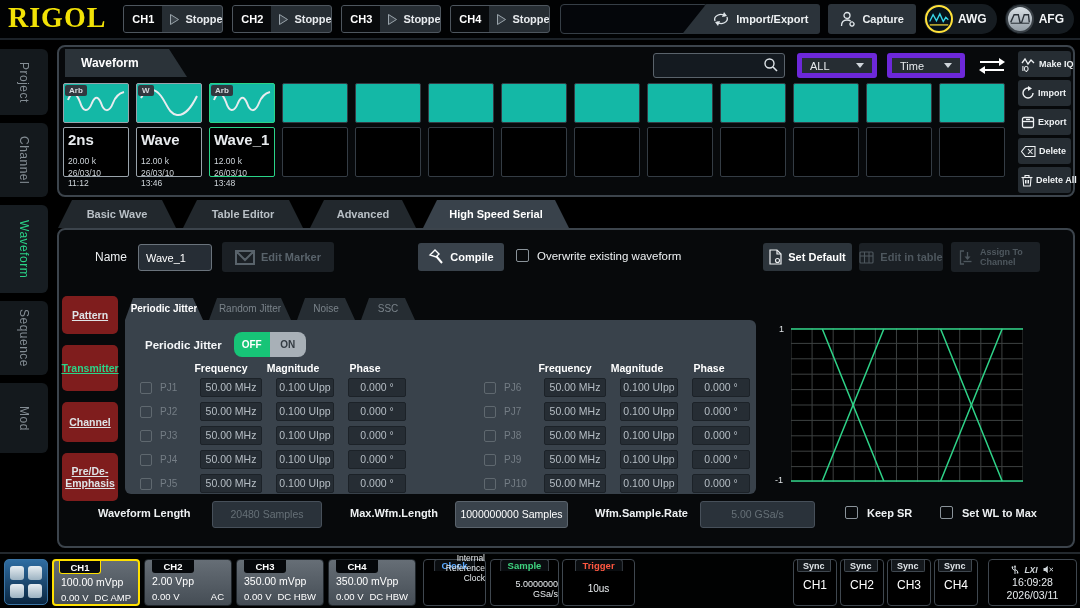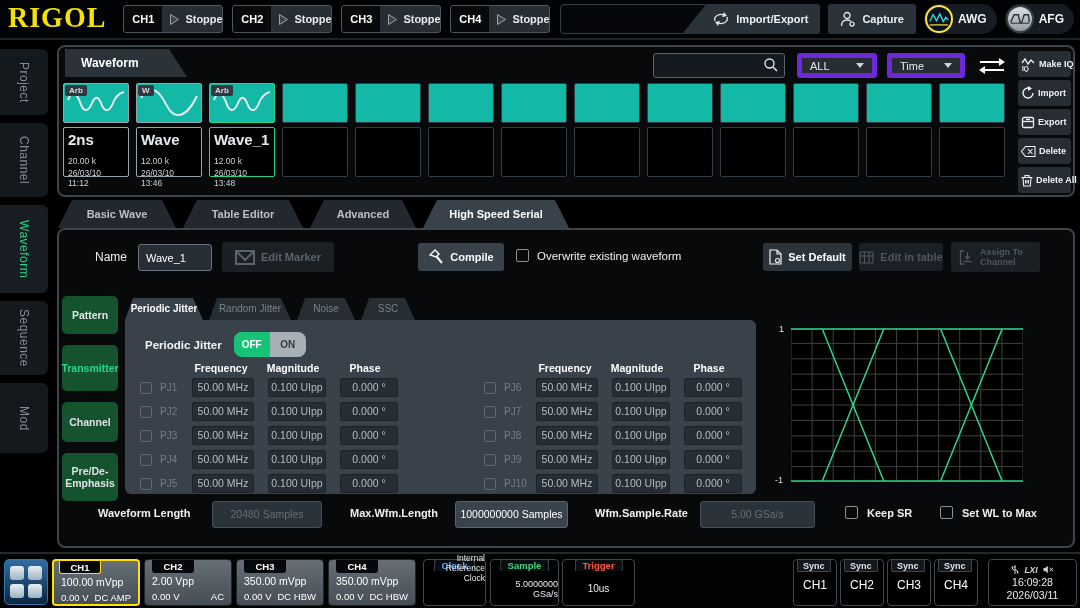--- a/index.html
+++ b/index.html
@@ -88,22 +88,22 @@
   .btn-compile { position:absolute; left:359px; top:1px; width:86px; height:28px; background:#39424b; color:#fff; }
   .chk { display:inline-block; width:13px; height:13px; border:1px solid #8a939a; border-radius:2px; background:transparent; flex:none; }
   .overwrite { position:absolute; left:457px; top:7px; display:flex; align-items:center; gap:8px; font-size:11.5px; color:#eef1f3; }
   .btn-setdefault { position:absolute; left:704px; top:1px; width:89px; height:28px; background:#2c343b; color:#fff; }
   .btn-editintable { position:absolute; left:800px; top:1px; width:84px; height:28px; background:#1b2025; color:#4e575e; }
   .btn-assign { position:absolute; left:892px; top:0; width:89px; height:30px; background:#1b2025; color:#4e575e;
                 font-size:9px; line-height:10px; text-align:left; }
 
   
   .e-nav { position:absolute; left:3px; top:66px; width:56px; display:flex; flex-direction:column; gap:11px; }
-  .e-nav-btn { background:#14532d; border-radius:5px; color:#dfe3e6; font-size:10.5px; font-weight:bold;
-               display:flex; align-items:center; justify-content:center; text-align:center; padding:2px; }
+  .e-nav-btn { background:#7f1d1d; border-radius:5px; color:#dfe3e6; font-size:10.5px; font-weight:bold;
+               display:flex; align-items:center; justify-content:center; text-align:center; padding:2px;text-decoration:underline; }
   .e-nav-btn.active { color:#2ad488; }
 
   
   .jitter-tabs { position:absolute; left:66px; top:68px; height:22px; display:flex; gap:6px; }
   .jtab { height:22px; line-height:22px; font-size:10px; color:#7a838a; background:#262d33; text-align:center;
           clip-path:polygon(8px 0, calc(100% - 10px) 0, 100% 100%, 0 100%); padding:0 4px; }
   .jtab.active { background:#39424b; color:#fff; font-weight:bold; }
   .jitter-panel { position:absolute; left:66px; top:90px; width:631px; height:174px; background:#39424b; border-radius:0 6px 6px 6px; }
   .jp-toggle-row { position:absolute; left:20px; top:12px; display:flex; align-items:center; }
   .jp-label { font-size:11.5px; font-weight:bold; color:#f4f6f8; }
@@ -115,21 +115,21 @@
   .pj-left { left:0; } .pj-right { left:344px; }
   .pj-hdr { display:flex; font-size:10.5px; font-weight:bold; color:#fff; margin-bottom:4px; }
   .h-freq { margin-left:65px; width:62px; text-align:center; }
   .h-mag { margin-left:12px; width:58px; text-align:center; }
   .h-ph { margin-left:14px; width:58px; text-align:center; }
   .pj-row { display:flex; align-items:center; height:19px; margin-bottom:5px; }
   .pj-cb { width:12px; height:12px; border:1px solid #5f686f; border-radius:2px; margin-left:15px; flex:none; }
   .pj-name { width:26px; margin-left:8px; font-size:10px; color:#747d85; }
   .pj-val { height:19px; background:#262d34; border:1px solid #1c2228; border-radius:2px; color:#b6bec5;
             font-size:10.5px; text-align:center; line-height:17px; }
-  .v-freq { width:62px; margin-left:6px; }
+  .v-freq { width:62px; margin-left:14px; }
   .v-mag { width:58px; margin-left:14px; }
   .v-ph { width:58px; margin-left:14px; }
 
   
   .eye { position:absolute; left:712px; top:94px; width:300px; height:166px; }
   .eye svg { position:absolute; left:20px; top:4px; background:#000; }
   .eye-ymax { position:absolute; left:8px; top:0; font-size:9px; color:#dfe3e6; }
   .eye-ymin { position:absolute; left:4px; top:151px; font-size:9px; color:#dfe3e6; }
 
   

